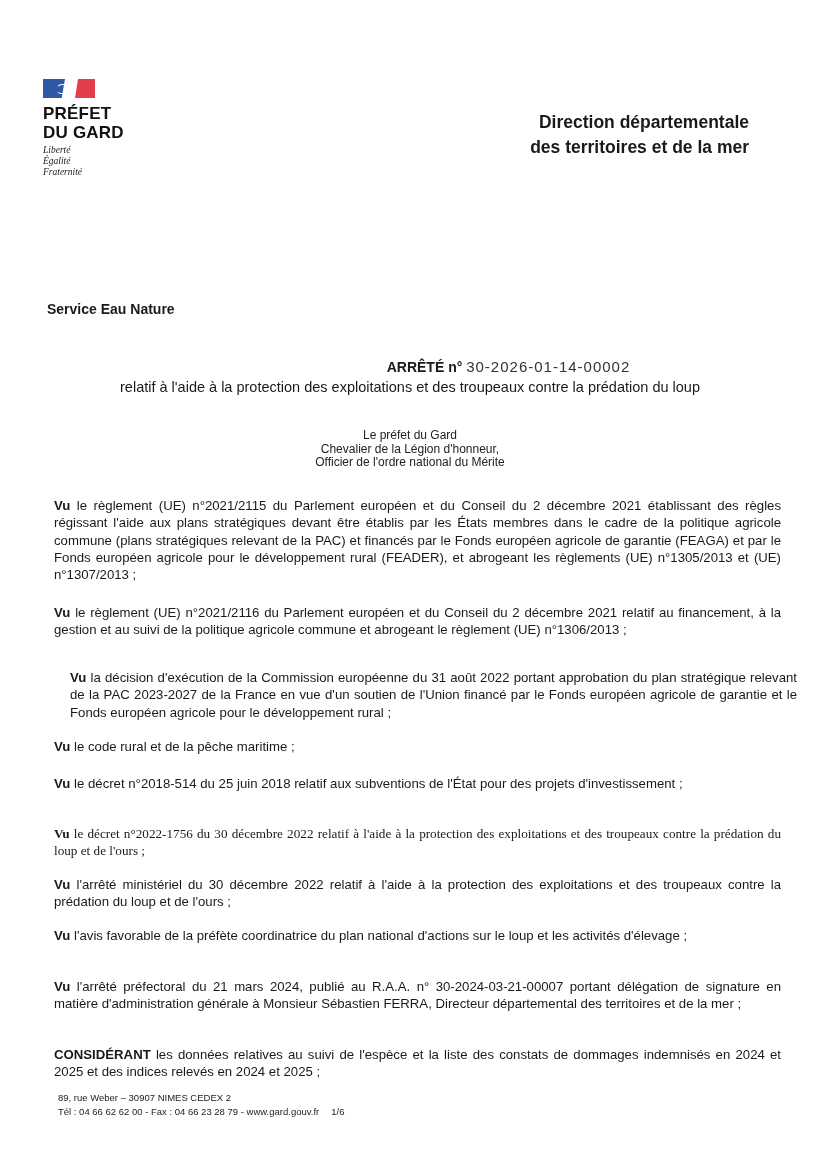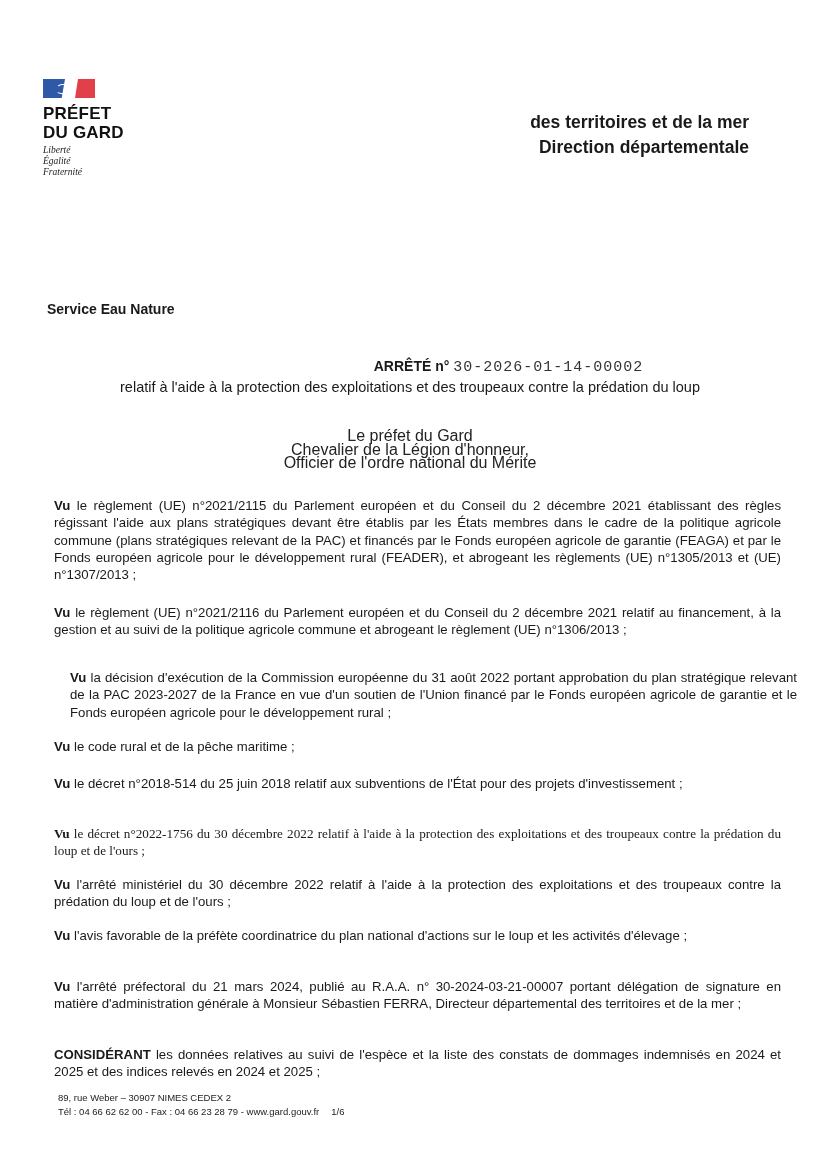--- a/index.html
+++ b/index.html
@@ -17,25 +17,25 @@
                       border: 1.5px solid #ffffff; border-color: #ffffff transparent #ffffff transparent; }
     .prefet { margin-top: 6px; font-weight: bold; font-size: 17px; line-height: 19px; letter-spacing: 0.2px; color: #111; }
     .devise { margin-top: 3px; font-family: "Liberation Serif", "DejaVu Serif", serif; font-style: italic; font-size: 9.5px; line-height: 11px; color: #222; }
 
     .direction { right: 78px; top: 110px; text-align: right; font-weight: bold; font-size: 17.5px; line-height: 25px; color: #1a1a1a; }
 
     .service { left: 47px; top: 301px; font-weight: bold; font-size: 14px; color: #1a1a1a; }
 
     .arrete-title { left: 0; width: 827px; top: 358px; text-align: center; font-size: 14px; }
     .arrete-title .lbl { font-weight: bold; margin-left: 190px; }
-    .arrete-title .num { font-family: Liberation Mono, monospace; font-size: 15px; letter-spacing: 1px; color: #333; font-weight: normal; }
+    .arrete-title .num { font-family: Liberation Sans, sans-serif; font-size: 15px; letter-spacing: 1px; color: #333; font-weight: normal; }
     .subject { left: 60px; width: 700px; top: 377px; text-align: center; font-size: 14.5px; line-height: 20px; }
     .subject .l2 { font-size: 13px; }
 
-    .prefect-block { left: 270px; width: 280px; top: 429px; text-align: center; font-size: 16px; line-height: 13.5px; color: #222; }
+    .prefect-block { left: 270px; width: 280px; top: 429px; text-align: center; font-size: 12px; line-height: 13.5px; color: #222; }
 
     .para { left: 54px; width: 727px; font-size: 13.2px; line-height: 17.3px; text-align: justify; color: #1a1a1a; }
     .para b { font-weight: bold; }
 
     .footer { left: 58px; top: 1091px; font-size: 9.5px; line-height: 14px; color: #222; }
     .footer .page { margin-left: 12px; }
   </style>
 </head>
 <body>
 
@@ -51,22 +51,22 @@
     <div>DU GARD</div>
   </div>
   <div class="devise">
     <div>Liberté</div>
     <div>Égalité</div>
     <div>Fraternité</div>
   </div>
 </div>
 
 <div class="abs direction">
+  <div>Direction départementale</div>
   <div>des territoires et de la mer</div>
-  <div>Direction départementale</div>
 </div>
 
 <div class="abs service">Service Eau Nature</div>
 
 <div class="abs arrete-title">
   <span class="lbl">ARRÊTÉ n°</span>
   <span class="num">30-2026-01-14-00002</span>
 </div>
 <div class="abs subject">
   <div>relatif à l'aide à la protection des exploitations et des troupeaux contre la prédation du loup</div>

